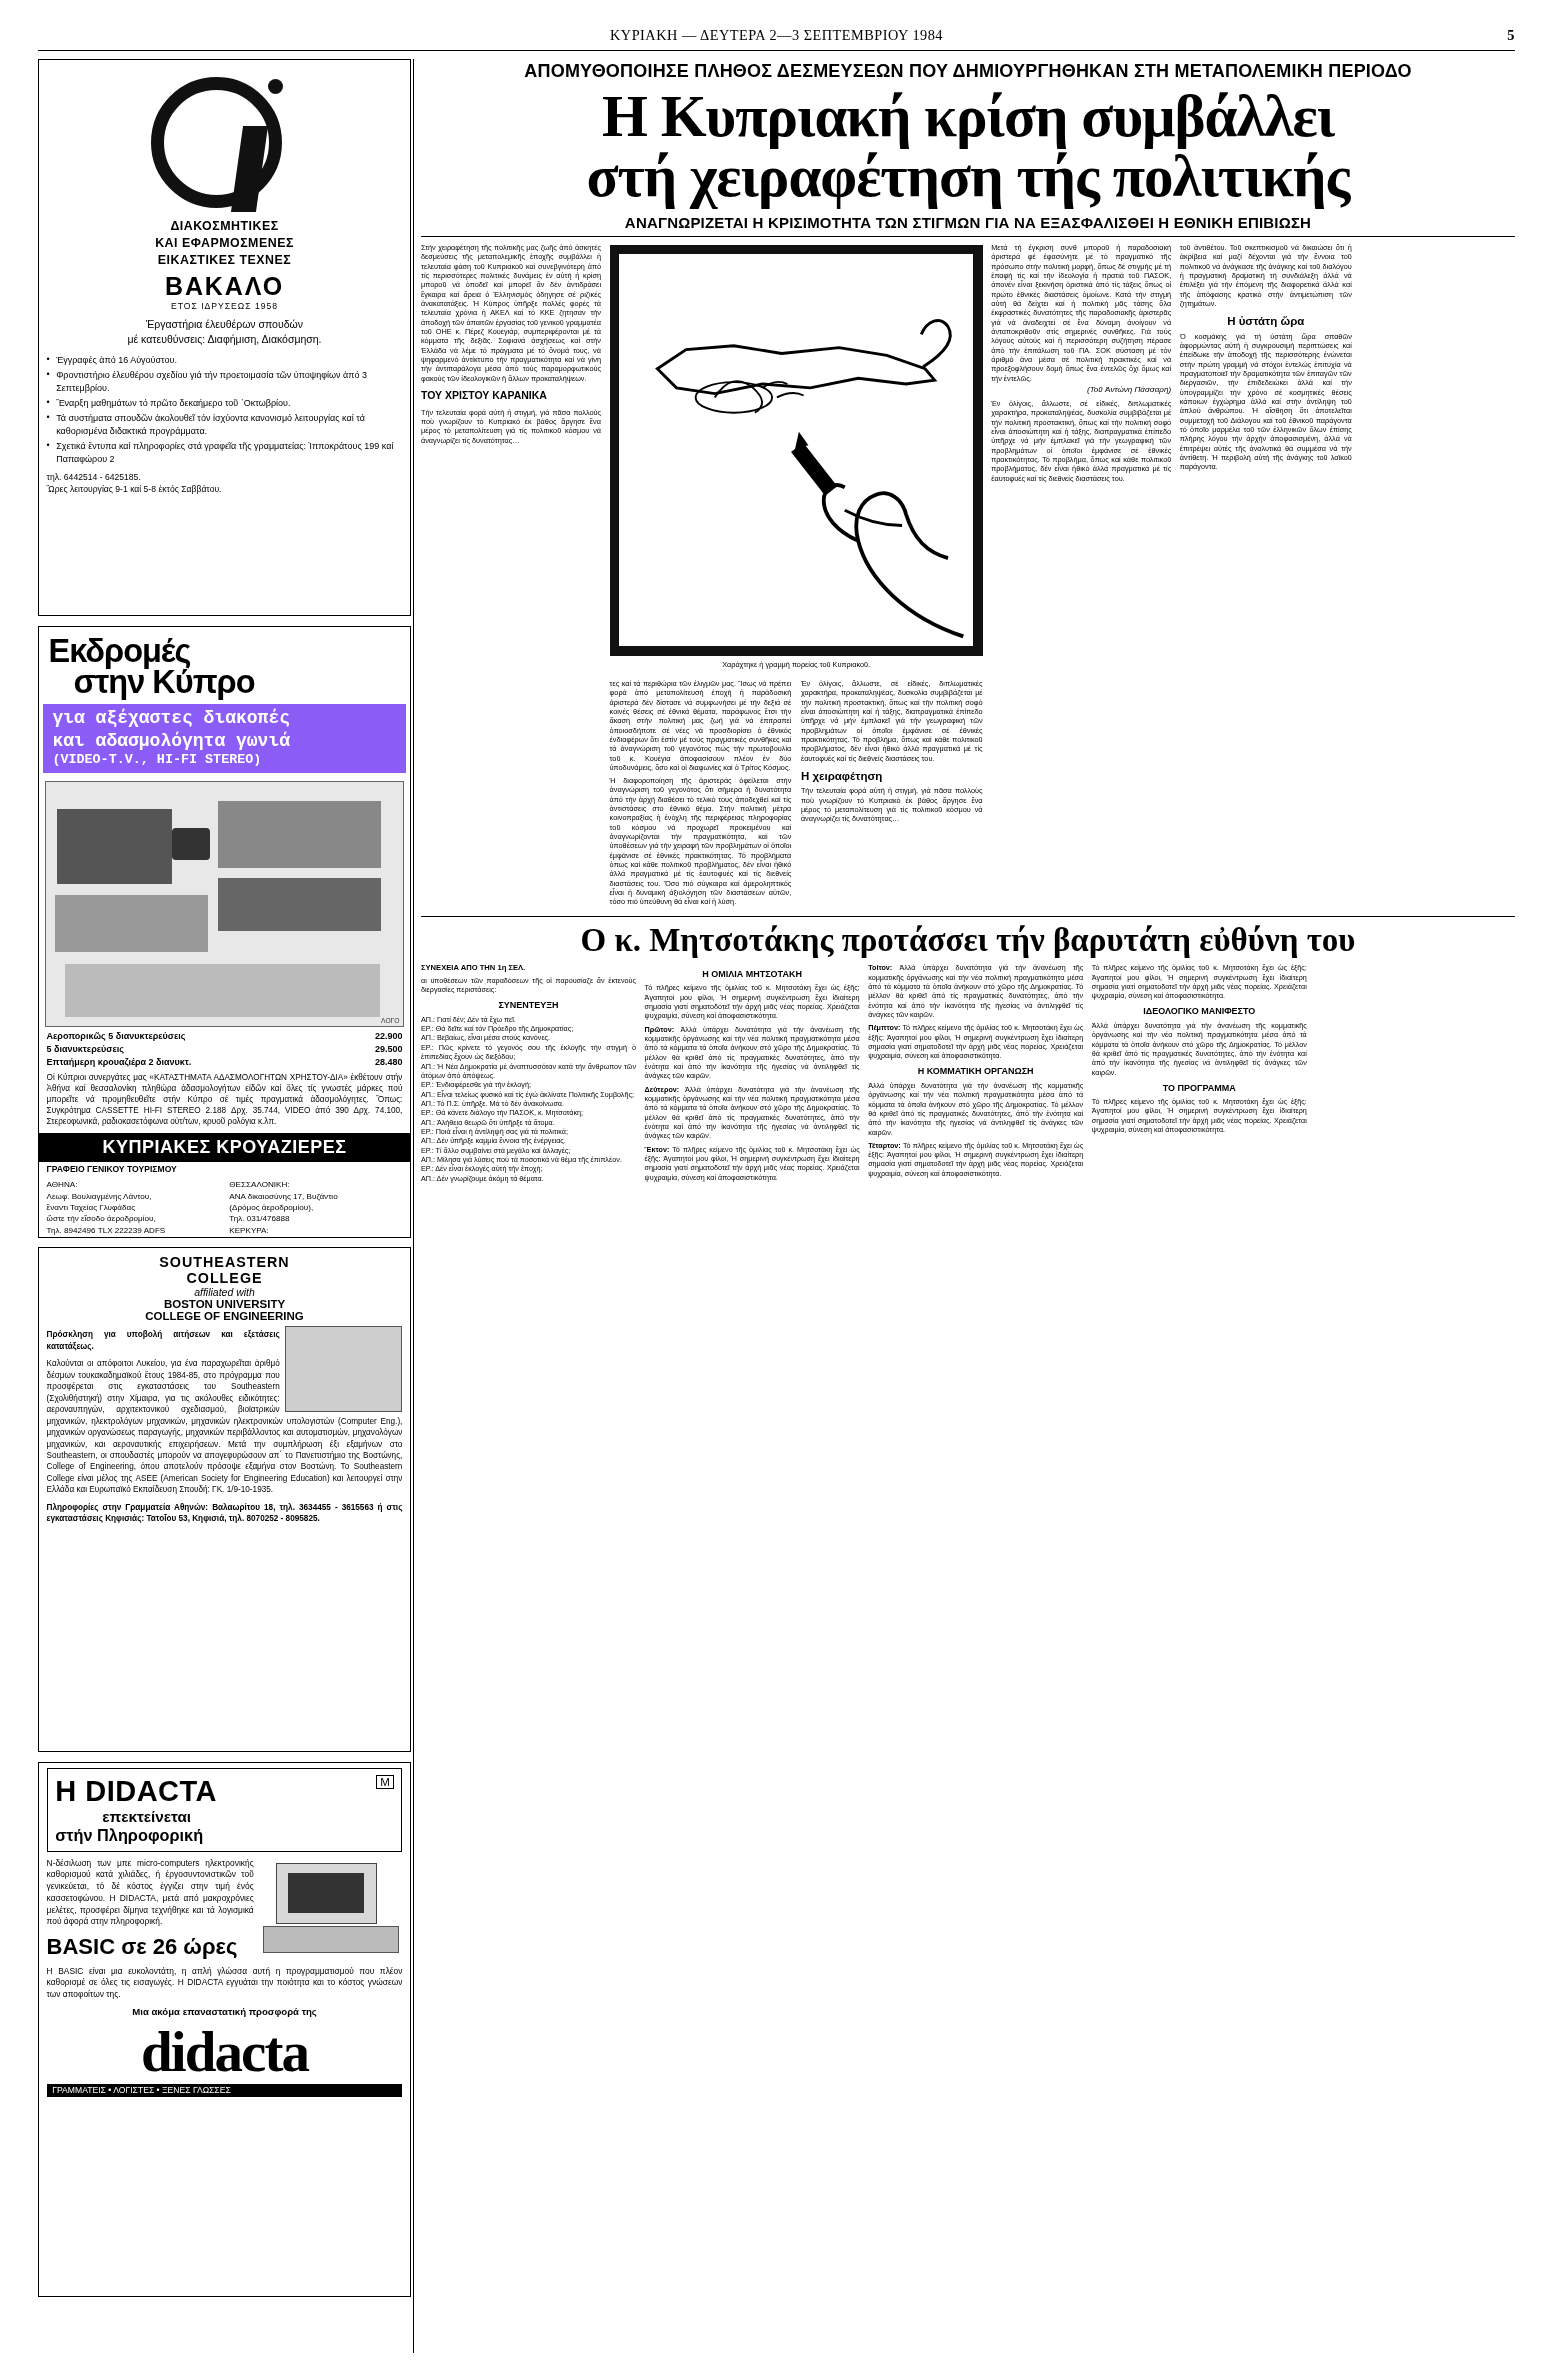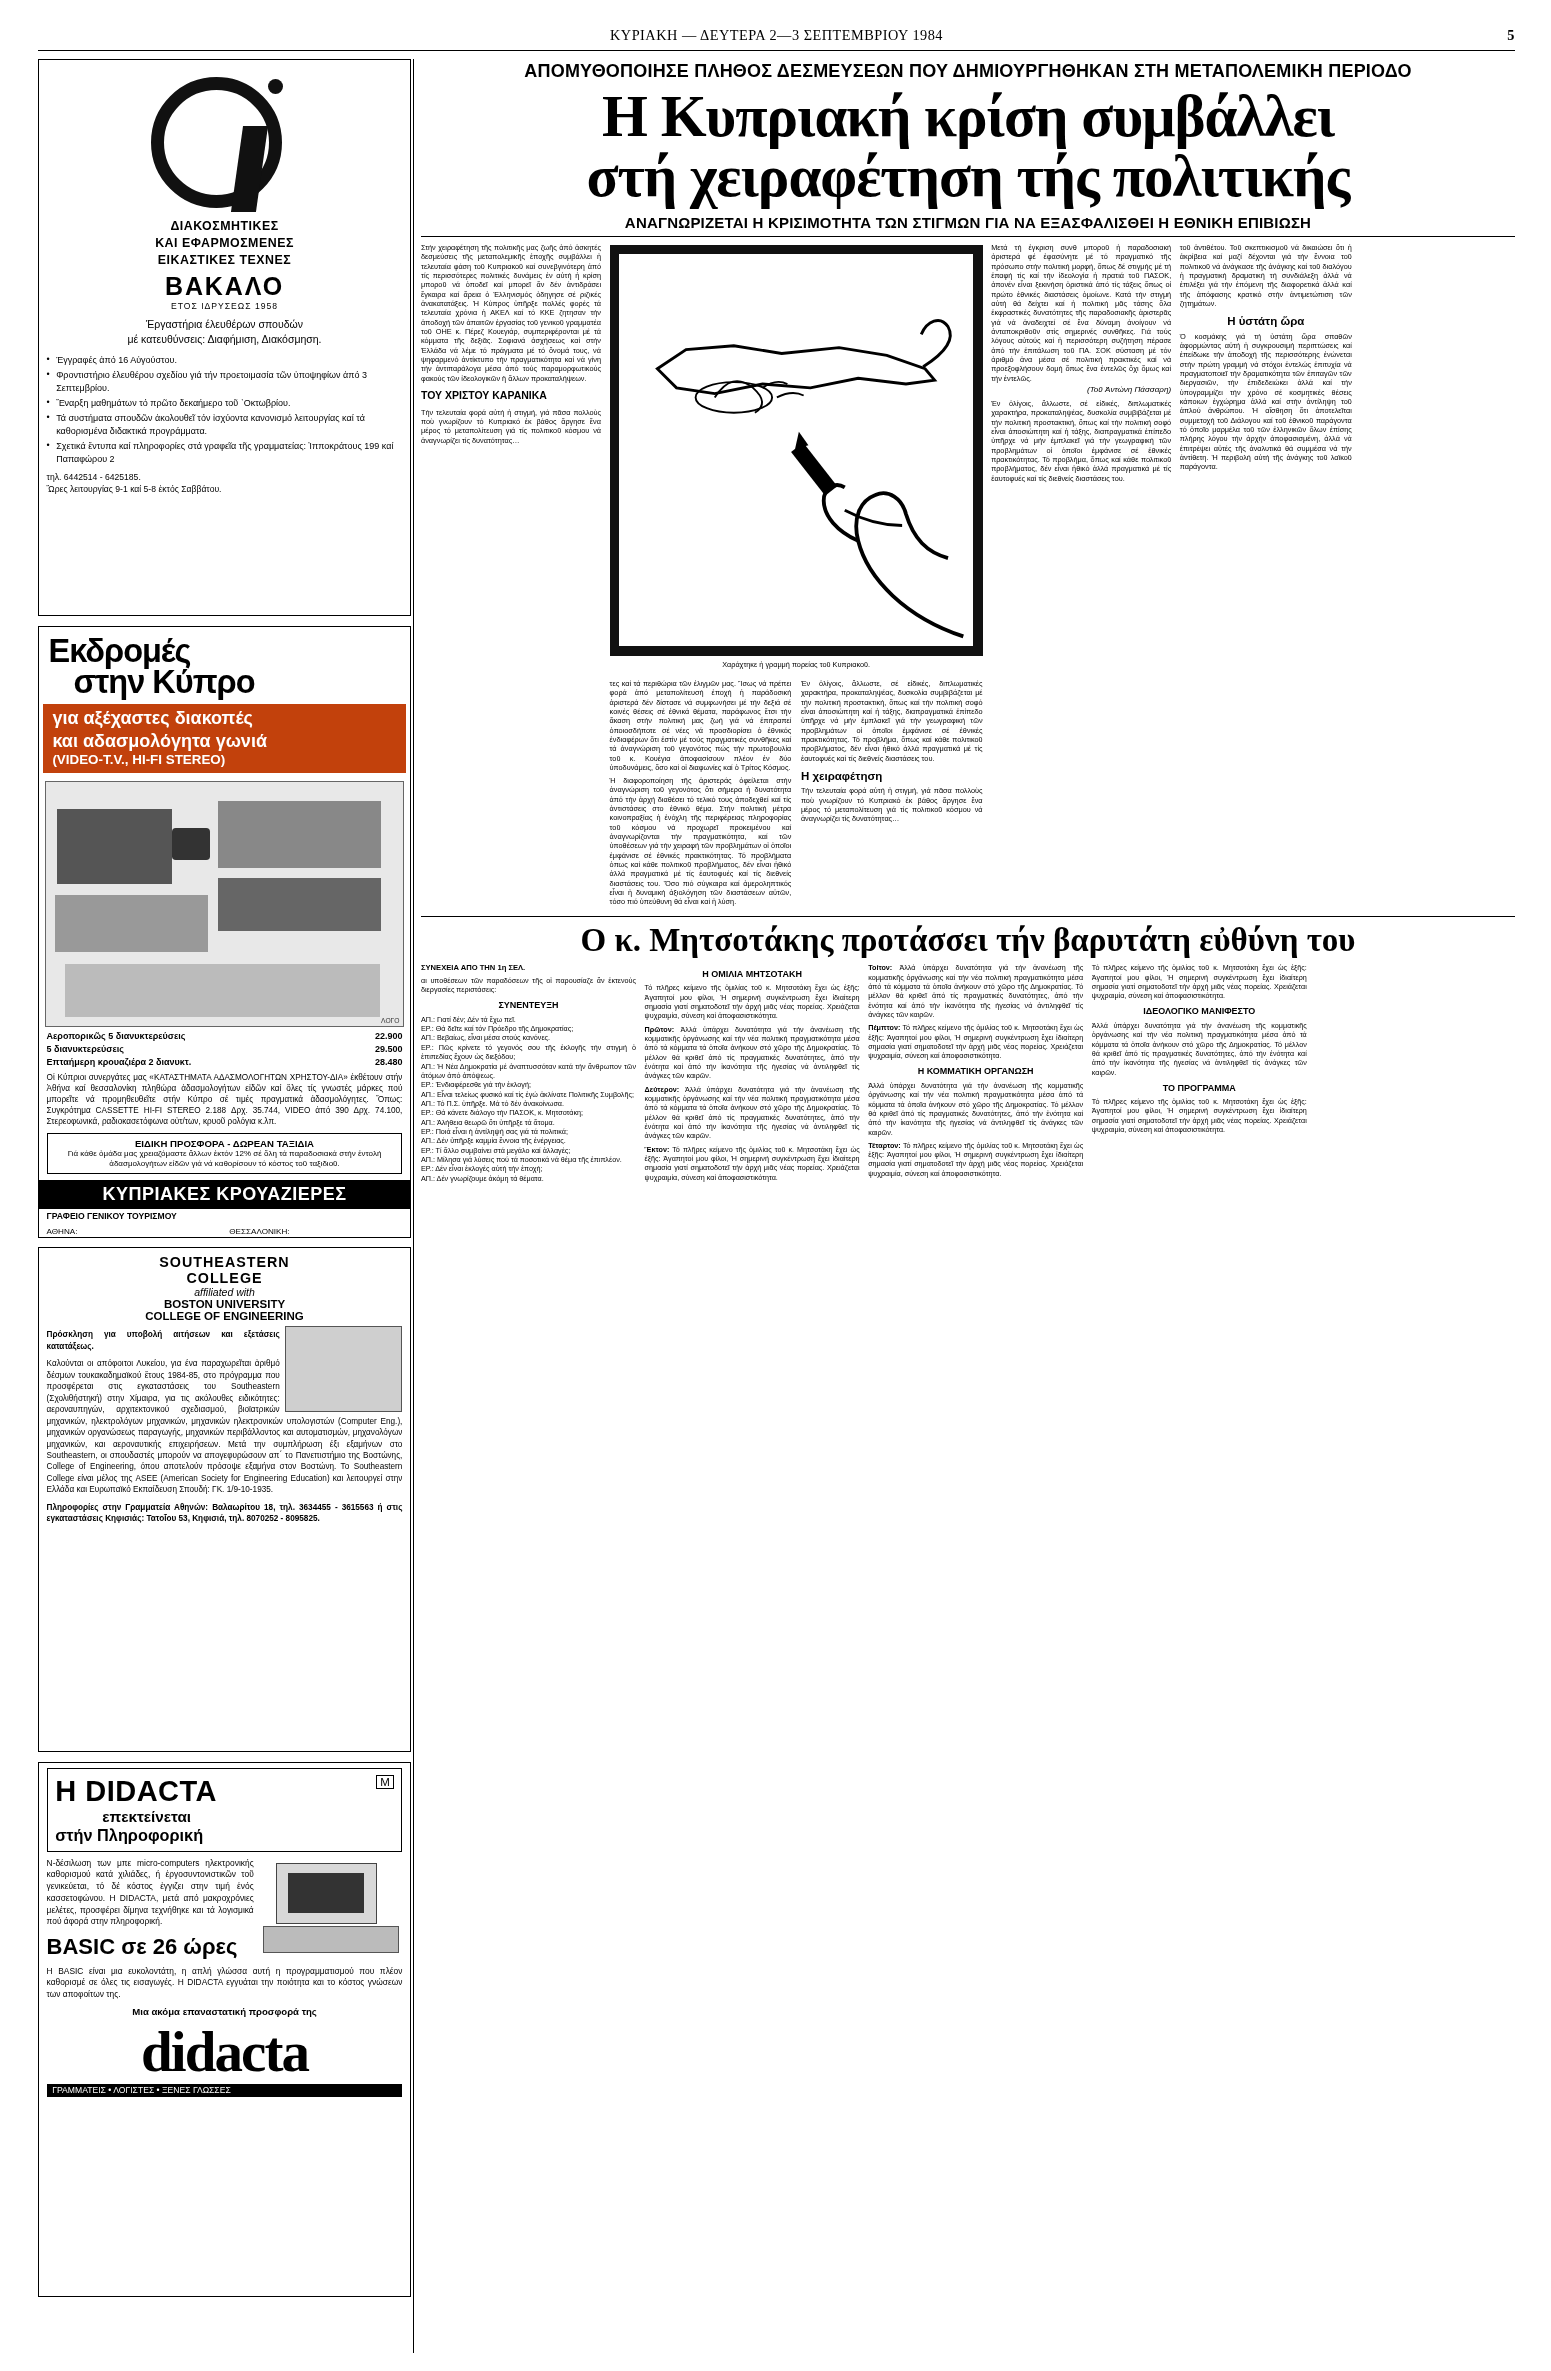--- a/index.html
+++ b/index.html
@@ -29,21 +29,21 @@
   .vk-year{text-align:center;font-size:8.6px;letter-spacing:1px;margin-bottom:5.7px;}
   .vk-sub{text-align:center;font-size:10.5px;line-height:1.4;margin-bottom:7.6px;}
   .vk-list{font-size:9px;line-height:1.45;}
   .vk-list div{margin-bottom:1.9px;padding-left:9.6px;position:relative;}
   .vk-list div:before{content:"•";position:absolute;left:0;top:-1px;}
   .vk-foot{font-size:8.6px;line-height:1.4;margin-top:5.7px;}
 
   .ekdromes{position:relative;height:612px;padding:0;overflow:hidden;}
   .ek-title{font-size:32.5px;font-weight:bold;line-height:.95;padding:9.6px 7.6px 0 9.6px;letter-spacing:-1px;}
   .ek-title .l2{display:block;margin-left:25px;}
-  .ek-sub{background:#c2410c;color:#fff;font-size:18px;font-weight:bold;padding:3.8px 9.6px;margin:5.7px 3.8px 0 3.8px;line-height:1.25;}
+  .ek-sub{background:#8b5cf6;color:#fff;font-size:18px;font-weight:bold;padding:3.8px 9.6px;margin:5.7px 3.8px 0 3.8px;line-height:1.25;font-family:Liberation Mono, monospace;}
   .ek-sub .sm{font-size:13.4px;display:block;}
   .ek-photo{position:relative;height:244px;margin:7.6px 5.7px 3.8px 5.7px;background:#e8e8e8;border:1px solid #666;overflow:hidden;}
   .cam{position:absolute;background:#777;}
   .ek-prices{font-size:9px;line-height:1.4;padding:0 7.6px;}
   .ek-prices .row{display:flex;justify-content:space-between;font-weight:bold;}
   .ek-body{font-size:8.2px;line-height:1.35;padding:3.8px 7.6px 0 7.6px;text-align:justify;}
   .ek-offer{border:1px solid #000;margin:5.7px 7.6px;padding:3.8px;text-align:center;}
   .ek-offer .h{font-size:9.6px;font-weight:bold;}
   .ek-offer .b{font-size:8px;line-height:1.3;}
   .ek-cruise{background:#000;color:#fff;text-align:center;font-size:18px;font-weight:bold;padding:3.8px 0;margin:5.7px 0 0 0;letter-spacing:0.5px;}
@@ -167,24 +167,20 @@
         <div class="row">
             <span>5 διανυκτερεύσεις</span>
             <span>29.500</span>
           </div>
         <div class="row">
             <span>Επταήμερη κρουαζιέρα 2 διανυκτ.</span>
             <span>28.480</span>
           </div>
       </div>
       <div class="ek-body">Οἱ Κύπριοι συνεργάτες μας «ΚΑΤΑΣΤΗΜΑΤΑ ΑΔΑΣΜΟΛΟΓΗΤΩΝ ΧΡΗΣΤΟΥ-ΔΙΑ» ἐκθέτουν στήν Ἀθήνα καί θεσσαλονίκη πληθώρα ἀδασμολογήτων εἰδῶν καί ὅλες τίς γνωστές μάρκες πού μπορεῖτε νά προμηθευθεῖτε στήν Κύπρο σέ τιμές πραγματικά ἀδασμολόγητες. Ὅπως: Συγκρότημα CASSETTE HI-FI STEREO 2.188 Δρχ. 35.744, VIDEO ἀπό 390 Δρχ. 74.100, Στερεοφωνικά, ραδιοκασετόφωνα οὐτ/των, κρυοῦ ρολόγια κ.λπ.</div>
-      <div class="ek-offer">
-        <div class="h">ΕΙΔΙΚΗ ΠΡΟΣΦΟΡΑ - ΔΩΡΕΑΝ ΤΑΞΙΔΙΑ</div>
-        <div class="b">Γιά κάθε ὁμάδα μας χρειαζόμαστε ἄλλων ἑκτόν 12% σέ ὅλη τά παραδοσιακά στήν ἐντολή ἀδασμολογήτων εἰδῶν γιά νά καθορίσουν τό κόστος τοῦ ταξιδιοῦ.</div>
-      </div>
       <div class="ek-cruise">ΚΥΠΡΙΑΚΕΣ ΚΡΟΥΑΖΙΕΡΕΣ</div>
       <div style="font-size:8.6px;font-weight:bold;padding:2.9px 7.6px 0 7.6px;">ΓΡΑΦΕΙΟ ΓΕΝΙΚΟΥ ΤΟΥΡΙΣΜΟΥ</div>
       <div class="ek-offices">
         <div class="c" style="white-space:pre-line;">ΑΘΗΝΑ:
 Λεωφ. Βουλιαγμένης Λάντου,
 ἔναντι Ταχείας Γλυφάδας
 ὥστε τήν εἴσοδο ἀεροδρομίου,
 Τηλ. 8942496  TLX 222239 ADFS</div>
         <div class="c" style="white-space:pre-line;">ΘΕΣΣΑΛΟΝΙΚΗ:
 ΑΝΑ δικαιοσύνης 17, Βυζάντιο

